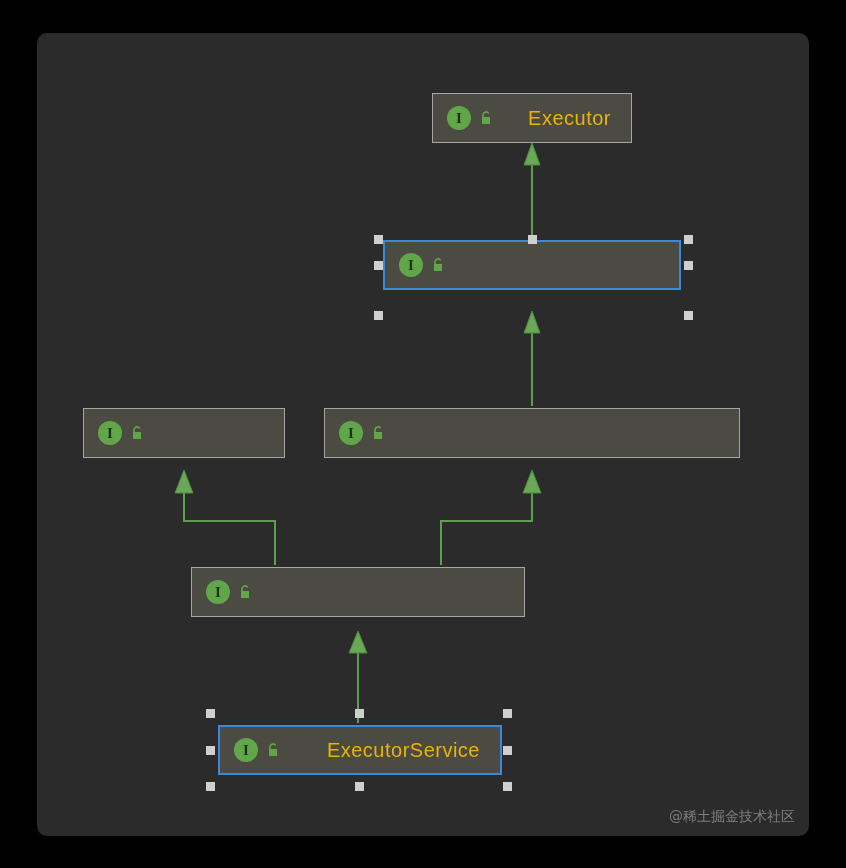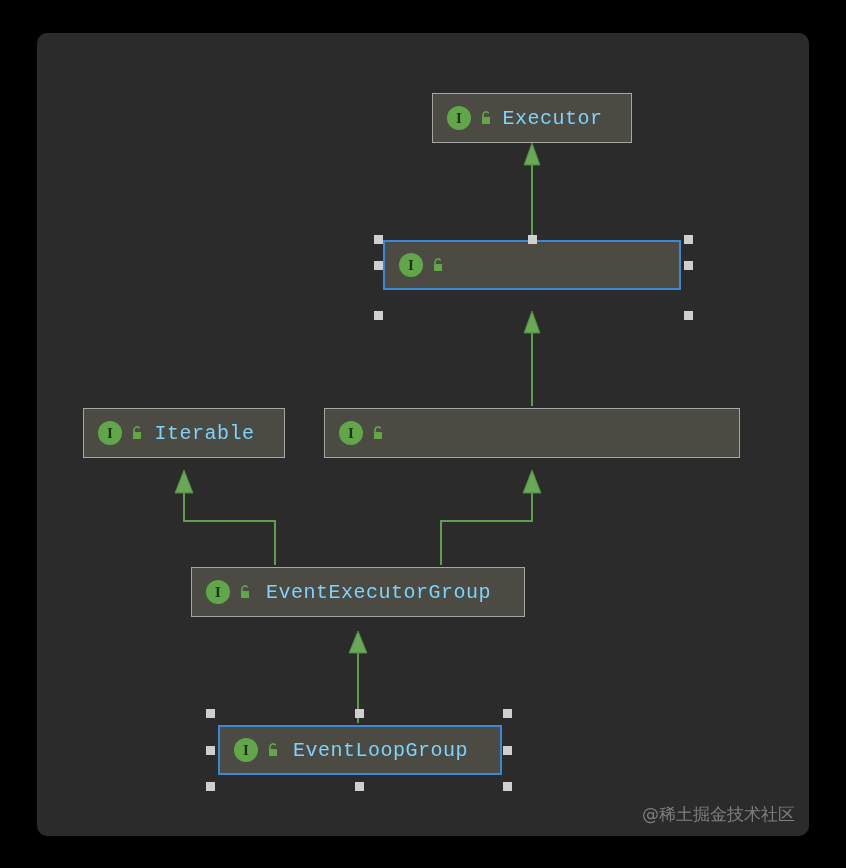--- a/index.html
+++ b/index.html
@@ -74,23 +74,23 @@
   }
   .lock-icon {
     width: 16px;
     height: 16px;
     margin-left: 7px;
     flex: 0 0 auto;
     display: block;
   }
   .node-label {
     flex: 1 1 auto;
-    text-align: center;
-    color: #7dd3fc;
-    font-family: Liberation Mono, monospace;
+    text-align: right;
+    color: #eab308;
+    font-family: Liberation Sans, sans-serif;
     font-size: 20px;
     letter-spacing: 0.5px;
     white-space: nowrap;
     padding-right: 6px;
   }
 
   
   .sel-handle {
     position: absolute;
     width: 9px;
@@ -98,21 +98,21 @@
     background: #cfcfcf;
   }
 
   
   #watermark {
     position: absolute;
     right: 14px;
     bottom: 10px;
     color: #8d8d8d;
     font-family: "DejaVu Sans", sans-serif;
-    font-size: 17px;
+    font-size: 14px;
     white-space: nowrap;
     opacity: 0.85;
   }
 </style>
 </head>
 <body>
 
 <div id="app-root">
 
   <div id="diagram-canvas">
@@ -174,47 +174,45 @@
     <div class="sel-handle" style="left:647px; top:228px;"></div>
     <div class="sel-handle" style="left:337px; top:278px;"></div>
     <div class="sel-handle" style="left:647px; top:278px;"></div>
 
     <div class="uml-node" style="left:46px; top:375px; width:202px;">
       <span class="iface-icon">I</span>
       <svg class="lock-icon" viewBox="0 0 16 16">
         <path d="M5 7 V4.6 A3 3 0 0 1 10.6 3.4" fill="none" stroke="#62a64a" stroke-width="1.6"></path>
         <rect x="4" y="7" width="8" height="7" fill="#62a64a"></rect>
       </svg>
-      <span class="node-label">Iterable</span>
     </div>
 
     <div class="uml-node" style="left:287px; top:375px; width:416px;">
       <span class="iface-icon">I</span>
       <svg class="lock-icon" viewBox="0 0 16 16">
         <path d="M5 7 V4.6 A3 3 0 0 1 10.6 3.4" fill="none" stroke="#62a64a" stroke-width="1.6"></path>
         <rect x="4" y="7" width="8" height="7" fill="#62a64a"></rect>
       </svg>
     </div>
 
     <div class="uml-node" style="left:154px; top:534px; width:334px;">
       <span class="iface-icon">I</span>
       <svg class="lock-icon" viewBox="0 0 16 16">
         <path d="M5 7 V4.6 A3 3 0 0 1 10.6 3.4" fill="none" stroke="#62a64a" stroke-width="1.6"></path>
         <rect x="4" y="7" width="8" height="7" fill="#62a64a"></rect>
       </svg>
-      <span class="node-label">EventExecutorGroup</span>
     </div>
 
     <div class="uml-node selected" style="left:181px; top:692px; width:284px;">
       <span class="iface-icon">I</span>
       <svg class="lock-icon" viewBox="0 0 16 16">
         <path d="M5 7 V4.6 A3 3 0 0 1 10.6 3.4" fill="none" stroke="#62a64a" stroke-width="1.6"></path>
         <rect x="4" y="7" width="8" height="7" fill="#62a64a"></rect>
       </svg>
-      <span class="node-label">EventLoopGroup</span>
+      <span class="node-label">ExecutorService</span>
     </div>
 
     <div class="sel-handle" style="left:169px; top:676px;"></div>
     <div class="sel-handle" style="left:318px; top:676px;"></div>
     <div class="sel-handle" style="left:466px; top:676px;"></div>
     <div class="sel-handle" style="left:169px; top:713px;"></div>
     <div class="sel-handle" style="left:466px; top:713px;"></div>
     <div class="sel-handle" style="left:169px; top:749px;"></div>
     <div class="sel-handle" style="left:318px; top:749px;"></div>
     <div class="sel-handle" style="left:466px; top:749px;"></div>

